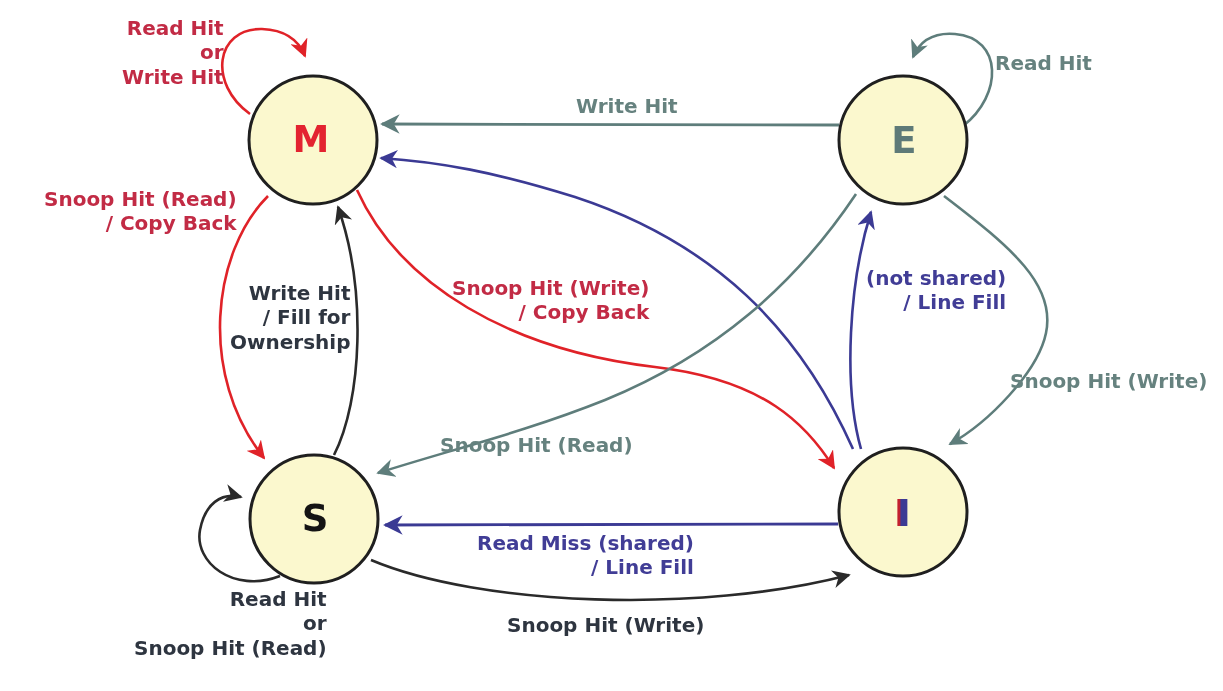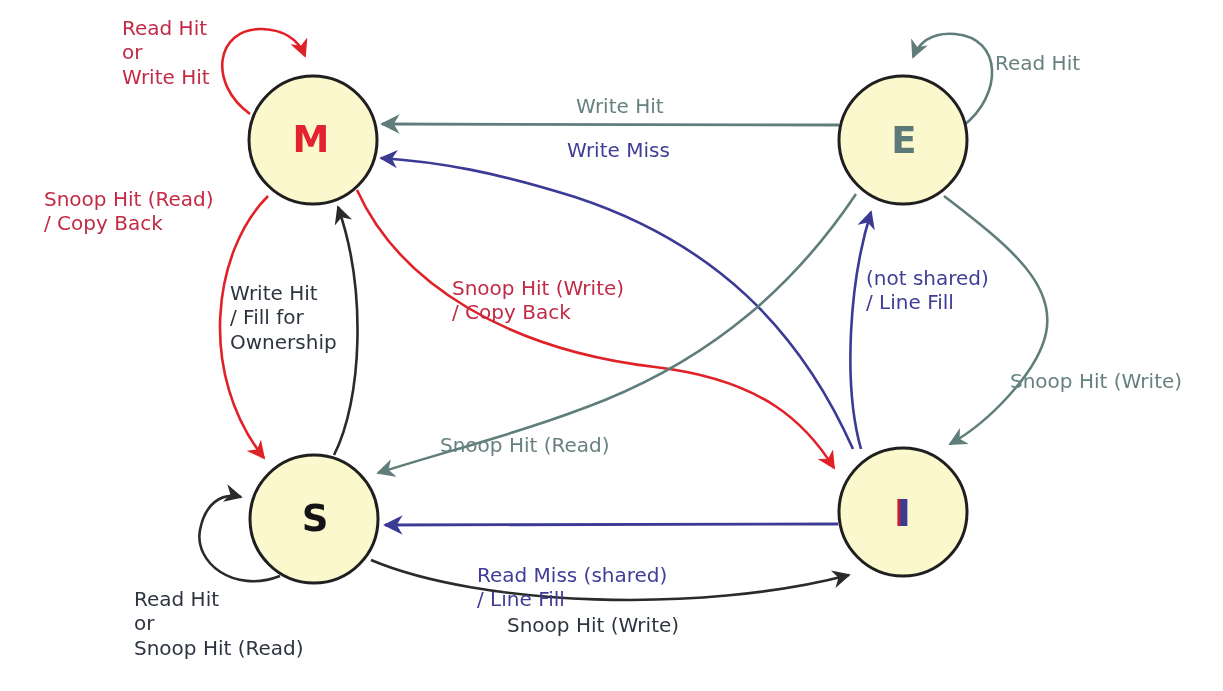--- a/index.html
+++ b/index.html
@@ -4,22 +4,22 @@
 <style>
   html,body { margin:0; padding:0; }
   body {
     width:1223px; height:691px; background:#ffffff; overflow:hidden;
     font-family:"DejaVu Sans","Liberation Sans",sans-serif;
   }
   .canvas { position:relative; width:1223px; height:691px; background:#ffffff; }
   svg.diagram { position:absolute; left:0; top:0; }
 
   .label {
-    position:absolute; font-weight:normal; font-size:20px; line-height:1.22;
-    white-space:nowrap; letter-spacing:0px;
+    position:absolute; font-weight:bold; font-size:20px; line-height:1.22;
+    white-space:nowrap; letter-spacing:0px;text-align:right;
   }
   .label .line { display:block; }
 
   .crimson { color:#c22b45; }
   .grayish { color:#66827f; }
   .purple  { color:#413d96; }
   .dark    { color:#2e3540; }
 
   .state-letter {
     position:absolute; font-weight:bold; font-size:37px;
@@ -84,21 +84,20 @@
 
   <div class="label grayish" style="left:995px; top:51px;">
     <span class="line">Read Hit</span>
   </div>
 
   <div class="label grayish" style="left:576px; top:94px;">
     <span class="line">Write Hit</span>
   </div>
 
   <div class="label purple" style="left:567px; top:138px;">
-    <span class="line">Write Miss</span>
   </div>
 
   <div class="label crimson" style="left:44px; top:187px;">
     <span class="line">Snoop Hit (Read)</span>
     <span class="line">/ Copy Back</span>
   </div>
 
   <div class="label dark" style="left:230px; top:281px;">
     <span class="line">Write Hit</span>
     <span class="line">/ Fill for</span>
@@ -116,21 +115,21 @@
 
   <div class="label purple" style="left:866px; top:266px;">
     <span class="line">(not shared)</span>
     <span class="line">/ Line Fill</span>
   </div>
 
   <div class="label grayish" style="left:1010px; top:369px;">
     <span class="line">Snoop Hit (Write)</span>
   </div>
 
-  <div class="label purple" style="left:477px; top:531px;margin-top:32px;">
+  <div class="label purple" style="left:477px; top:531px;">
     <span class="line">Read Miss (shared)</span>
     <span class="line">/ Line Fill</span>
   </div>
 
   <div class="label dark" style="left:507px; top:613px;">
     <span class="line">Snoop Hit (Write)</span>
   </div>
 
   <div class="label dark" style="left:134px; top:587px;">
     <span class="line">Read Hit</span>

